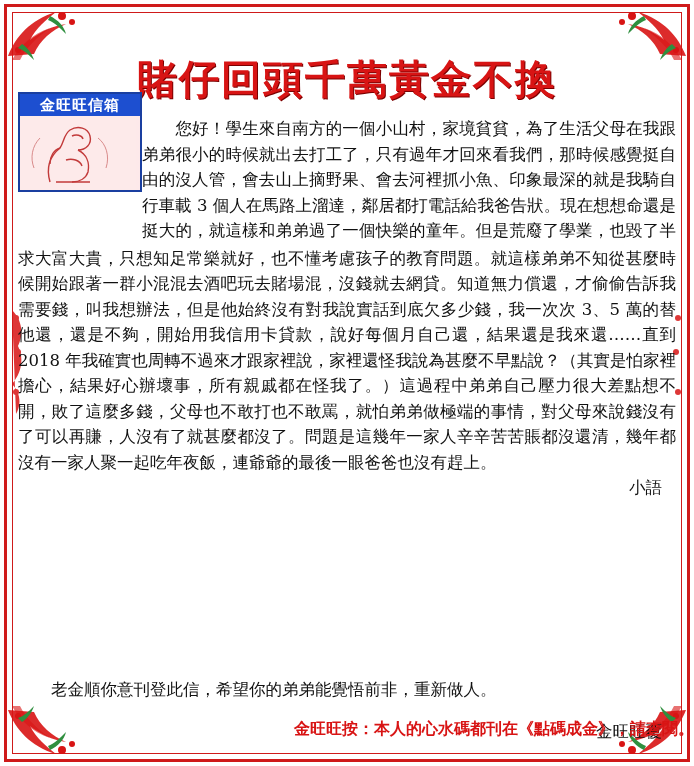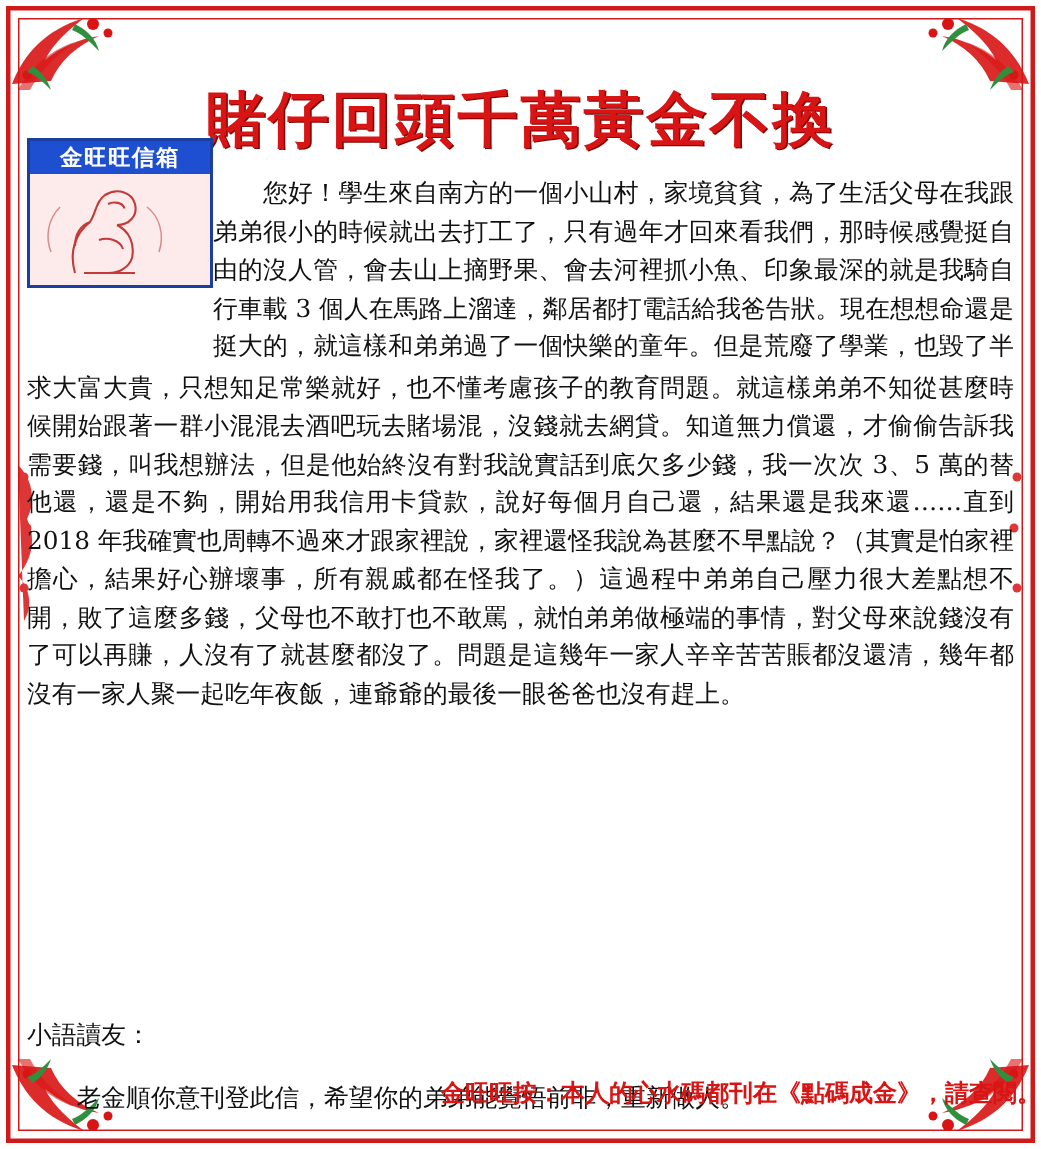--- a/index.html
+++ b/index.html
@@ -266,23 +266,23 @@
     </div>
   </div>
 
 
   <div class="body-flow" style="left:142px; top:116px; width:534px; position:absolute;">
     <p style="height:126px; overflow:hidden;">　　您好！學生來自南方的一個小山村，家境貧貧，為了生活父母在我跟弟弟很小的時候就出去打工了，只有過年才回來看我們，那時候感覺挺自由的沒人管，會去山上摘野果、會去河裡抓小魚、印象最深的就是我騎自行車載 3 個人在馬路上溜達，鄰居都打電話給我爸告狀。現在想想命還是挺大的，就這樣和弟弟過了一個快樂的童年。但是荒廢了學業，也毀了半生，現在才知道有父母陪伴的童年是最幸福的。父母是樸實的農村人，從來不奢求大富大貴，只想知足常樂就好，也不懂考慮孩子的教育問題。就這樣弟弟不知從甚麼時候開始跟著一群小混混去酒吧玩去賭場混，沒錢就去網貸。知道無力償還，才偷偷告訴我需要錢，叫我想辦法，但是他始終沒有對我說實話到底欠多少錢，我一次次 3、5 萬的替他還，還是不夠，開始用我信用卡貸款，說好每個月自己還，結果還是我來還……直到 2018 年我確實也周轉不過來才跟家裡說，家裡還怪我說為甚麼不早點說？（其實是怕家裡擔心，結果好心辦壞事，所有親戚都在怪我了。）這過程中弟弟自己壓力很大差點想不開，敗了這麼多錢，父母也不敢打也不敢罵，就怕弟弟做極端的事情，對父母來說錢沒有了可以再賺，人沒有了就甚麼都沒了。問題是這幾年一家人辛辛苦苦賬都沒還清，幾年都沒有一家人聚一起吃年夜飯，連爺爺的最後一眼爸爸也沒有趕上。</p>
   </div>
 
   <div class="body-flow" style="top:246px;">
     <p style="margin-top:-128px; clip-path: inset(128px 0 0 0);">　　您好！學生來自南方的一個小山村，家境貧貧，為了生活父母在我跟弟弟很小的時候就出去打工了，只有過年才回來看我們，那時候感覺挺自由的沒人管，會去山上摘野果、會去河裡抓小魚、印象最深的就是我騎自行車載 3 個人在馬路上溜達，鄰居都打電話給我爸告狀。現在想想命還是挺大的，就這樣和弟弟過了一個快樂的童年。但是荒廢了學業，也毀了半生，現在才知道有父母陪伴的童年是最幸福的。父母是樸實的農村人，從來不奢求大富大貴，只想知足常樂就好，也不懂考慮孩子的教育問題。就這樣弟弟不知從甚麼時候開始跟著一群小混混去酒吧玩去賭場混，沒錢就去網貸。知道無力償還，才偷偷告訴我需要錢，叫我想辦法，但是他始終沒有對我說實話到底欠多少錢，我一次次 3、5 萬的替他還，還是不夠，開始用我信用卡貸款，說好每個月自己還，結果還是我來還……直到 2018 年我確實也周轉不過來才跟家裡說，家裡還怪我說為甚麼不早點說？（其實是怕家裡擔心，結果好心辦壞事，所有親戚都在怪我了。）這過程中弟弟自己壓力很大差點想不開，敗了這麼多錢，父母也不敢打也不敢罵，就怕弟弟做極端的事情，對父母來說錢沒有了可以再賺，人沒有了就甚麼都沒了。問題是這幾年一家人辛辛苦苦賬都沒還清，幾年都沒有一家人聚一起吃年夜飯，連爺爺的最後一眼爸爸也沒有趕上。</p>
+    <p class="sign-right">小語</p>
   </div>
 
   <div class="reply-block" style="top:660px;">
-    <p>小語讀友：</p>
     <p>　　老金順你意刊登此信，希望你的弟弟能覺悟前非，重新做人。</p>
     <p class="sign-right">金旺旺覆</p>
   </div>
 
   <div class="footer-note">金旺旺按：本人的心水碼都刊在《點碼成金》，請查閱。</div>
 
 </div>
 
 </body></html>

